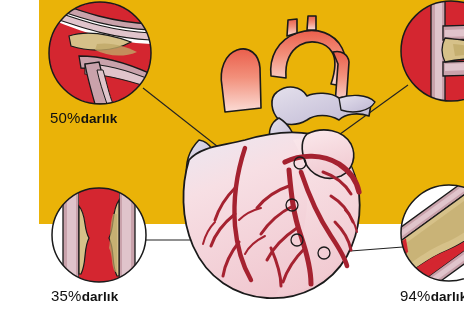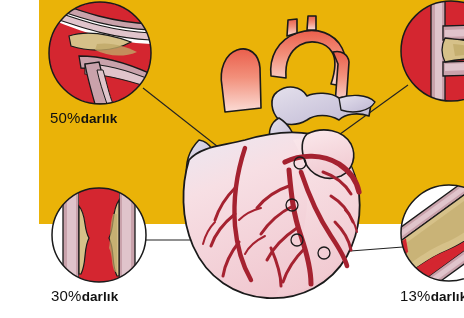--- a/index.html
+++ b/index.html
@@ -227,20 +227,20 @@
       <circle cx="410" cy="233" r="48" fill="none" stroke="#1a1a1a" stroke-width="1.5"></circle>
     </g>
   </svg>
 
   <div class="lbl" id="lbl-50">
     <span class="pct">50%</span><span class="word">darlık</span>
   </div>
 
 
   <div class="lbl" id="lbl-30">
-    <span class="pct">30%</span><span class="word">darlık</span>
+    <span class="pct">35%</span><span class="word">darlık</span>
   </div>
 
   <div class="lbl" id="lbl-90">
-    <span class="pct">13%</span><span class="word">darlık</span>
+    <span class="pct">94%</span><span class="word">darlık</span>
   </div>
 
 </div>
 
 </body></html>

